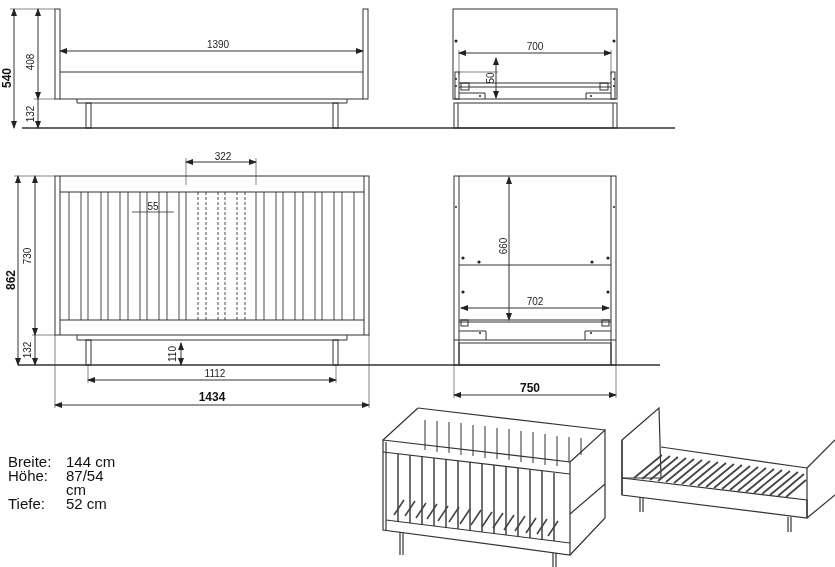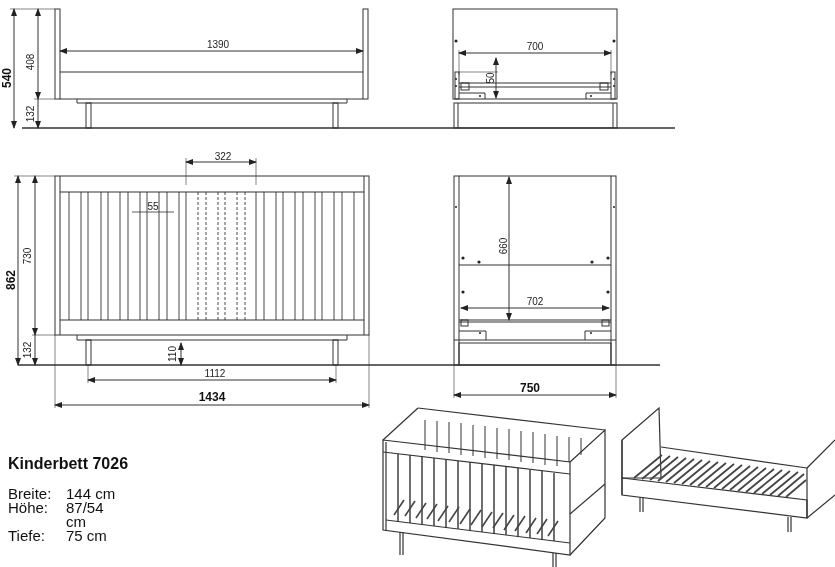--- a/index.html
+++ b/index.html
@@ -329,26 +329,25 @@
       <line x1="754" y1="493" x2="782" y2="470"></line>
       <line x1="762" y1="494" x2="790" y2="471"></line>
       <line x1="770" y1="495" x2="798" y2="472"></line>
       <line x1="778" y1="496" x2="804" y2="474"></line>
       <line x1="786" y1="497" x2="806" y2="480"></line>
     </g>
   </g>
 </svg>
 
 <div class="title-block">
-  <div class="product-title">Kinderbett 7026</div>
   <div class="spec-row">
     <span class="spec-label">Breite:</span>
     <span class="spec-value">144 cm</span>
   </div>
   <div class="spec-row">
     <span class="spec-label">Höhe:</span>
     <span class="spec-value">87/54 cm</span>
   </div>
   <div class="spec-row">
     <span class="spec-label">Tiefe:</span>
-    <span class="spec-value">75 cm</span>
+    <span class="spec-value">52 cm</span>
   </div>
 </div>
 
 </body></html>

